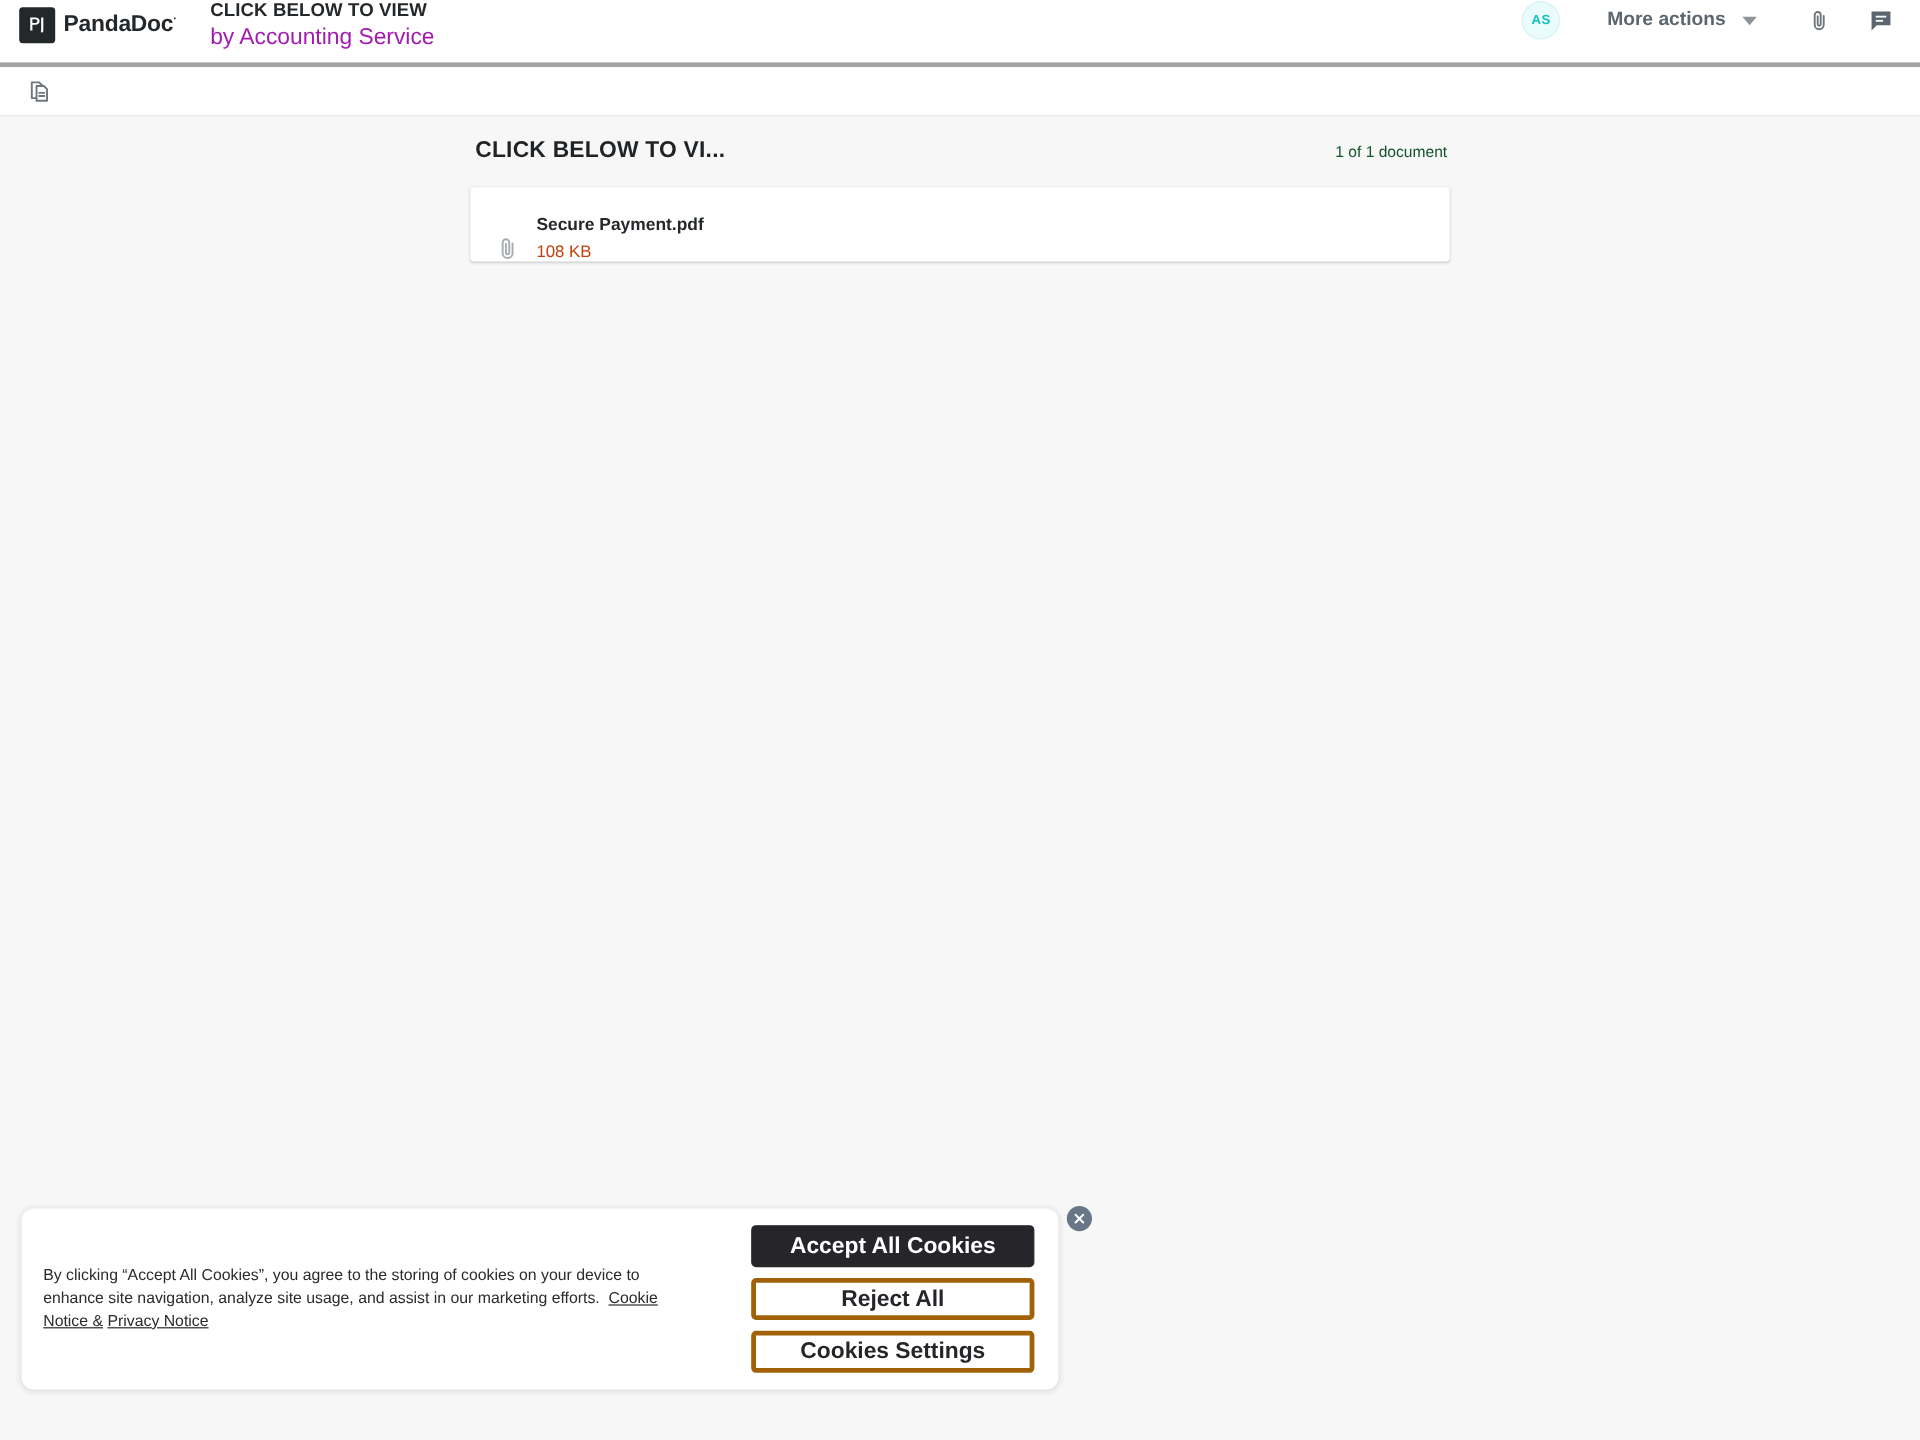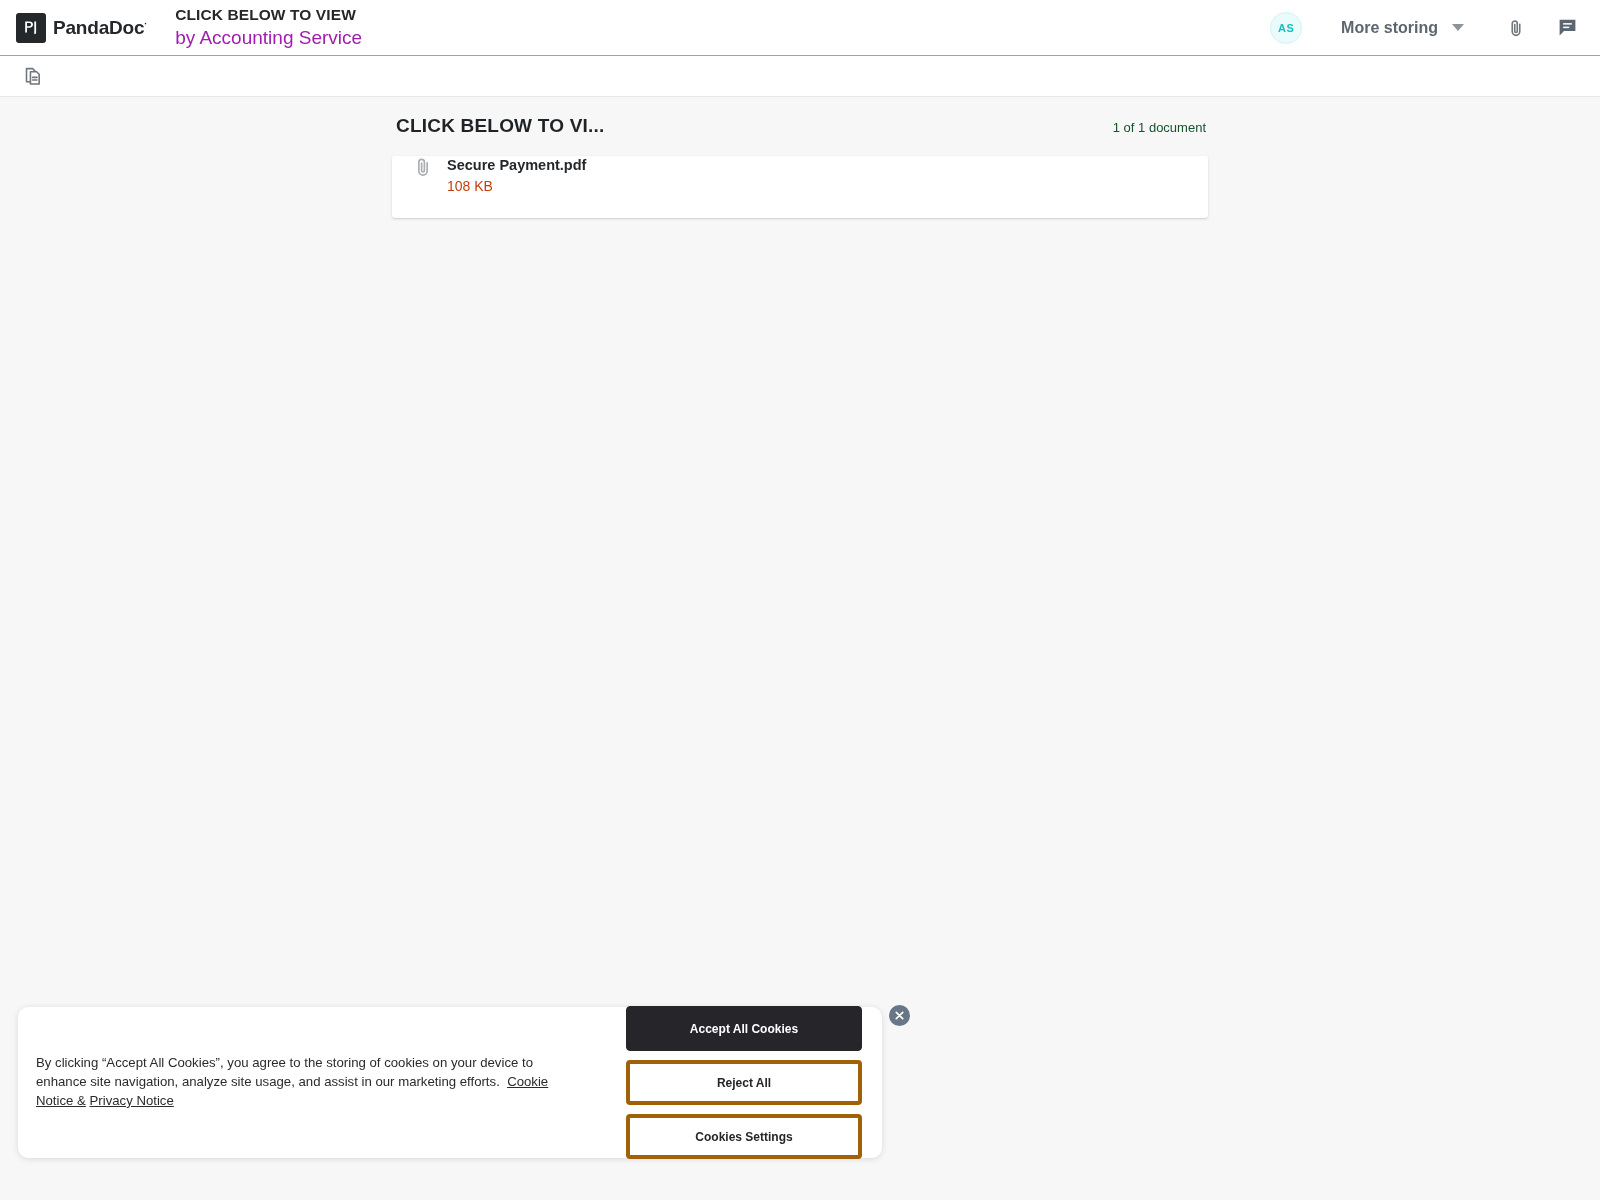--- a/index.html
+++ b/index.html
@@ -12,23 +12,23 @@
     overflow: hidden;
   }
 
   
   .topbar {
     position: absolute;
     top: 0; left: 0;
     width: 1600px;
     height: 56px;
     background: #ffffff;
-    border-bottom: 1px solid #a3a3a3;
-    display: flex;
-    align-items: center;
+    border-bottom: 4px solid #a3a3a3;
+    display: flex;
+    align-items: flex-start;
   }
 
   .brand-block {
     display: flex;
     align-items: center;
     padding-left: 16px;
   }
 
   .logo-mark {
     width: 30px;
@@ -171,21 +171,21 @@
     color: #14532d;
   }
 
   .file-card {
     margin-top: 19px;
     background: #ffffff;
     border-radius: 3px;
     box-shadow: 0 1px 3px rgba(0,0,0,0.13), 0 1px 1px rgba(0,0,0,0.05);
     height: 62px;
     display: flex;
-    align-items: flex-start;
+    align-items: flex-end;
     padding-left: 18px;
     cursor: pointer;
   }
   .clip-wrap {
     width: 26px;
     display: flex;
     align-items: center;
     justify-content: center;
     flex: none;
   }
@@ -230,23 +230,23 @@
 
   .cookie-actions {
     margin-left: auto;
     margin-right: 20px;
     display: flex;
     flex-direction: column;
     gap: 9px;
     width: 236px;
   }
   .ck-btn {
-    height: 45px;
+    height: 35px;
     border-radius: 4px;
-    font-size: 12px;
+    font-size: 19px;
     font-weight: 700;
     display: flex;
     align-items: center;
     justify-content: center;
     cursor: pointer;
     font-family: "Liberation Sans", sans-serif;
   }
   .ck-primary {
     background: #26262a;
     color: #ffffff;
@@ -291,21 +291,21 @@
     <div class="doc-titles">
       <div class="doc-title-main">CLICK BELOW TO VIEW</div>
       <div class="doc-title-sub">by Accounting Service</div>
     </div>
   </div>
 
   <div class="topbar-right">
     <div class="avatar">AS</div>
 
     <div class="more-actions">
-      <span>More storing</span>
+      <span>More actions</span>
       <span class="caret"></span>
     </div>
 
     <div class="icon-btn">
       <svg width="20" height="20" viewBox="0 0 24 24" fill="none" stroke="#6f767c" stroke-width="1.9" stroke-linecap="round" stroke-linejoin="round">
         <path d="M16.5 7.5v8.8a4.5 4.5 0 0 1-9 0V6.6a3 3 0 0 1 6 0v9.3a1.5 1.5 0 0 1-3 0V7.8"></path>
       </svg>
     </div>
 
     <div class="icon-btn">

